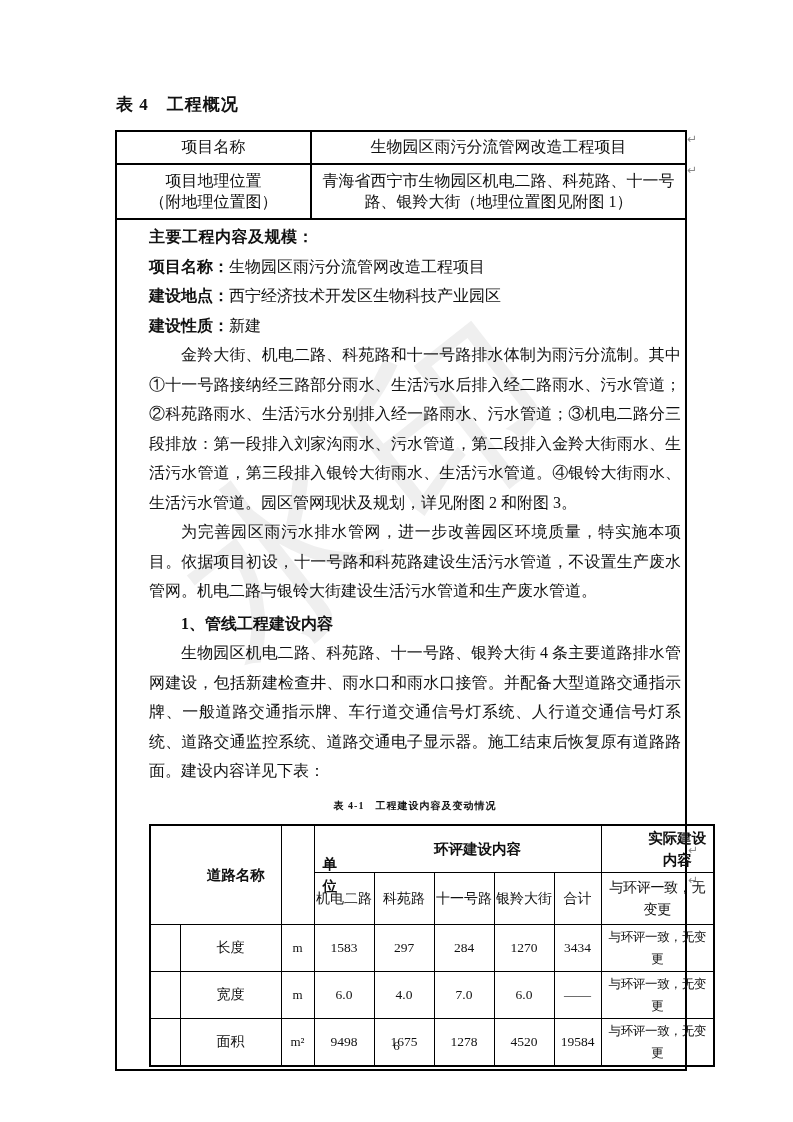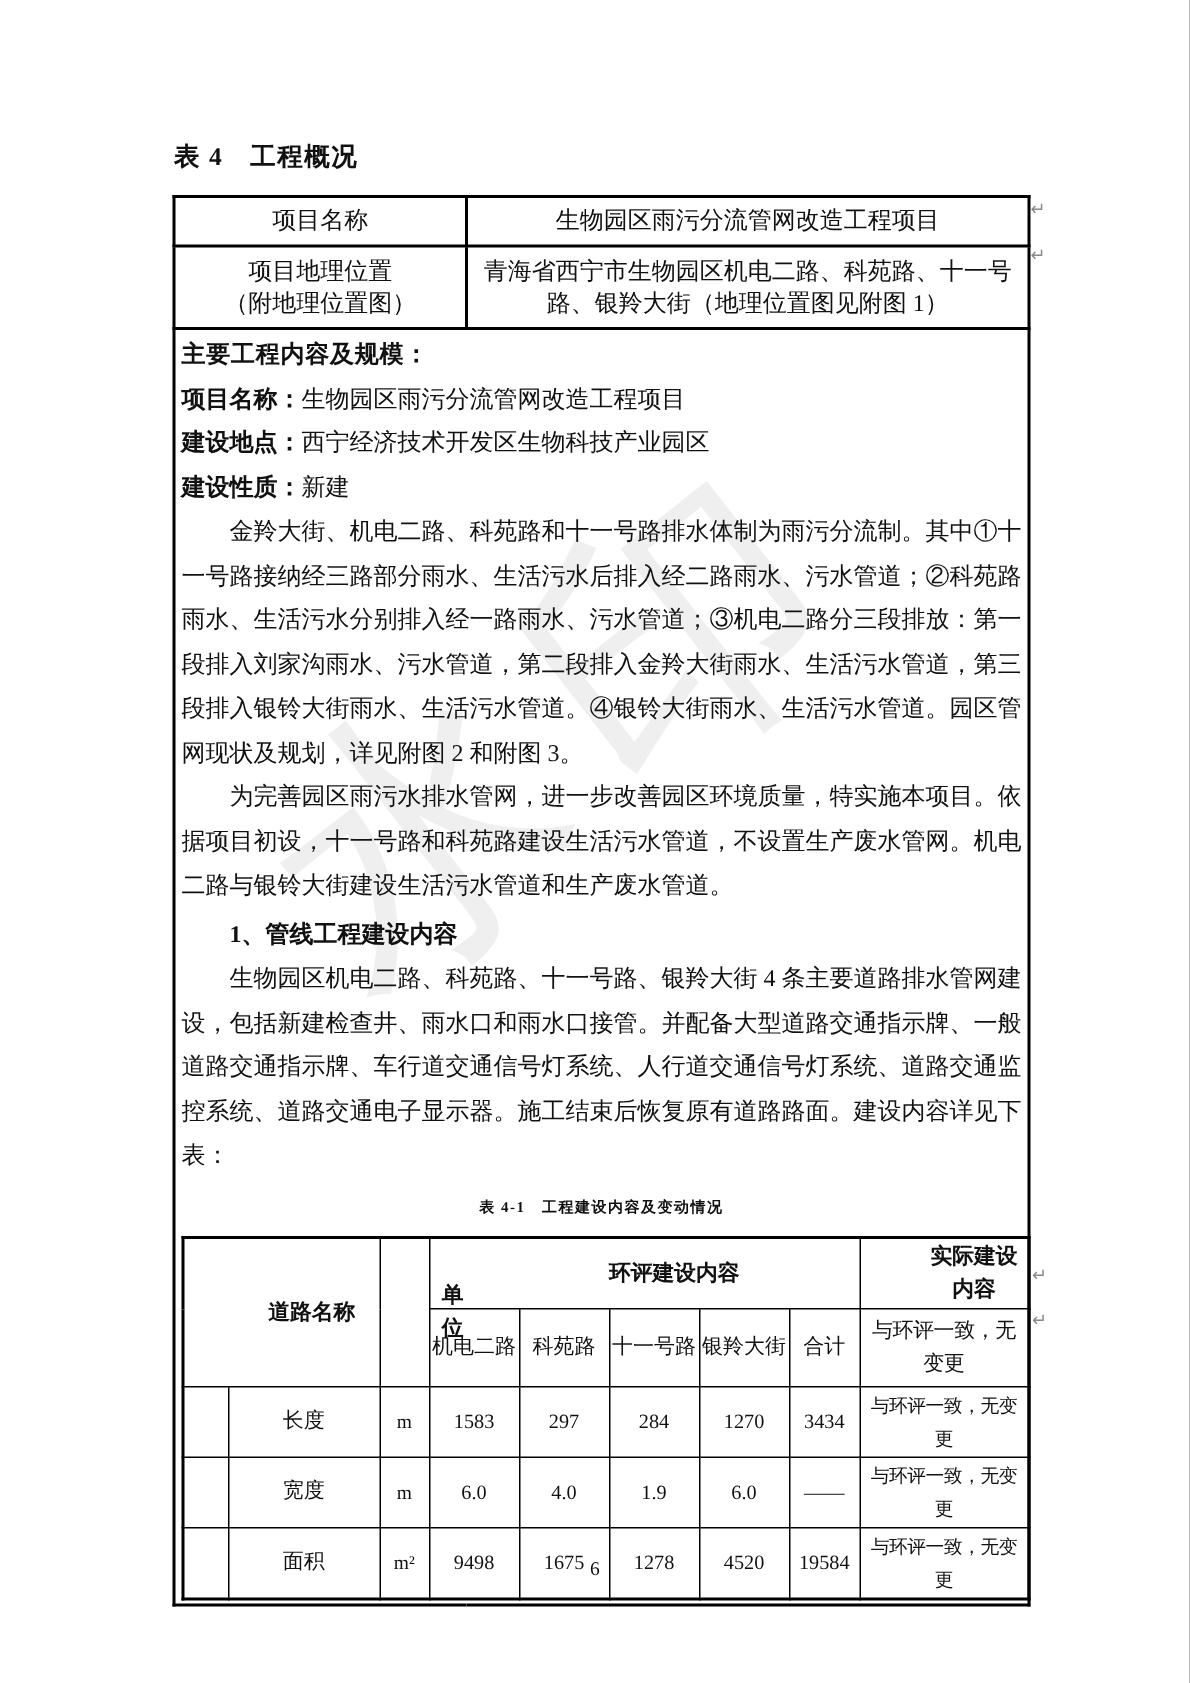--- a/index.html
+++ b/index.html
@@ -47,21 +47,21 @@
     padding:2px 4px;
   }
   .info-table .r1 td { height:33px;margin-top:28px; }
   .info-table .r2 td { height:55px; }
   .bigcell {
     border:2px solid #000;
     height:785px;
     vertical-align:top;
     padding:5px 3px 0 3px;
   }
-  .content { font-size:16px; line-height:29.5px; text-align:justify; }
+  .content { font-size:16px; line-height:29.5px; text-align:justify;margin-left:28px; }
   .content p.para { text-indent:32px; }
   .content .sec-head { font-weight:bold; letter-spacing:0.5px; }
   .content .sub-head { font-weight:bold; text-indent:32px; margin-top:3px; }
   .field b { font-weight:bold; }
   .t41-title {
     text-align:center;
     font-weight:bold;
     font-size:10px;
     margin:5px 0 4px 0;
     letter-spacing:1px;
@@ -180,21 +180,21 @@
               <td>1270</td>
               <td>3434</td>
               <td class="actual">与环评一致，无变更</td>
             </tr>
             <tr class="dr">
               <td></td>
               <td class="lbl">宽度</td>
               <td class="unit">m</td>
               <td>6.0</td>
               <td>4.0</td>
-              <td>1.9</td>
+              <td>7.0</td>
               <td>6.0</td>
               <td>——</td>
               <td class="actual">与环评一致，无变更</td>
             </tr>
             <tr class="dr">
               <td></td>
               <td class="lbl">面积</td>
               <td class="unit">m²</td>
               <td>9498</td>
               <td>1675</td>

